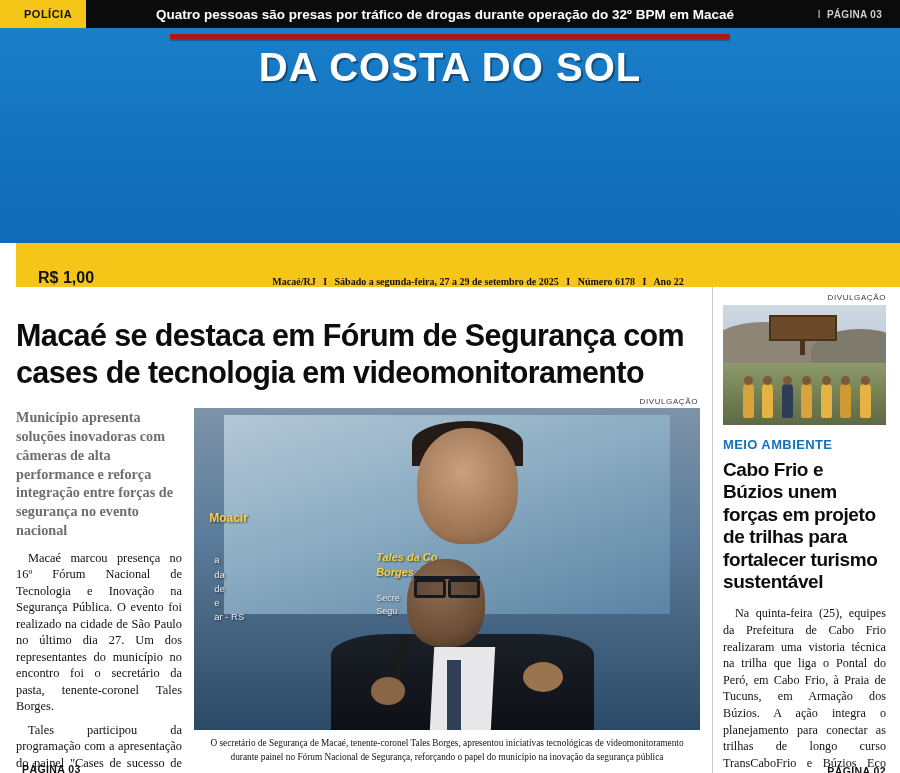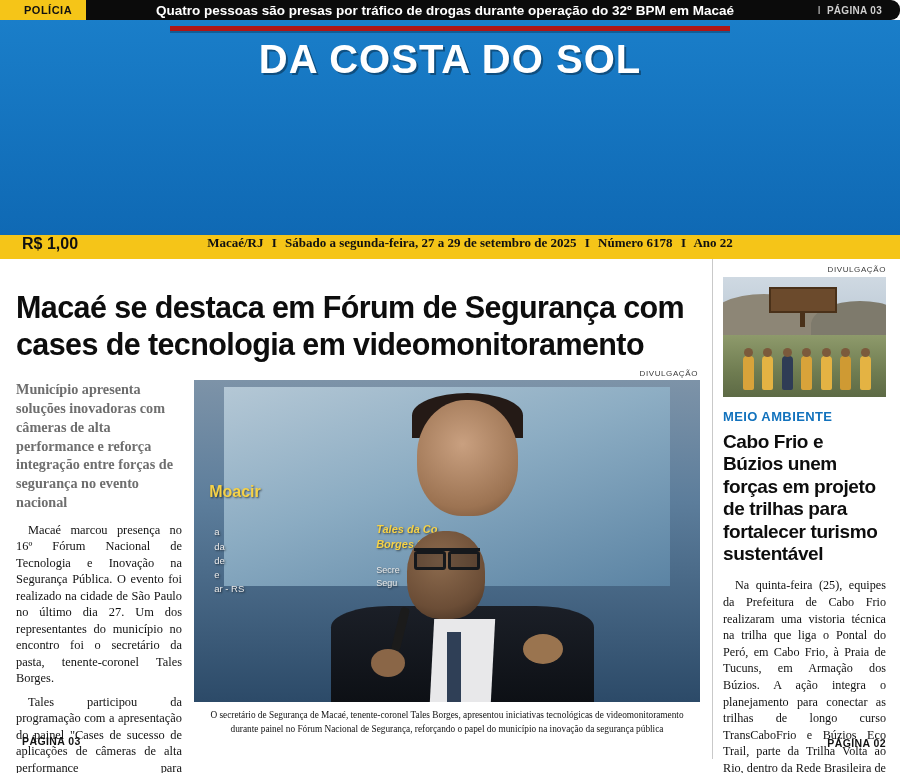--- a/index.html
+++ b/index.html
@@ -11,25 +11,24 @@
   body {
     width: 900px;
     height: 773px;
     font-family: "Liberation Sans", sans-serif;
     overflow: hidden;
     position: relative;
   }
 
   
   .topbar {
-    height: 20px;
+    height: 28px;
     background: #0b0b0b;
     display: flex;
     align-items: stretch;
-    border-radius: 9px;
   }
   .topbar-tag {
     background: #f5c518;
     color: #111;
     font-weight: bold;
     font-size: 11px;
     letter-spacing: 0.5px;
     display: flex;
     align-items: center;
     padding: 0 14px 0 24px;
@@ -98,37 +97,38 @@
     color: #ffffff;
     font-weight: bold;
     font-size: 40px;
     letter-spacing: 1px;
     margin-top: 6px;
     text-shadow: 2px 2px 0 rgba(0,0,0,0.35);
   }
 
   
   .infobar {
-    height: 24px;
+    height: 44px;
     background: #f5c518;
     display: flex;
-    align-items: flex-start;
-    position: relative;
+    align-items: flex-end;
+    position: relative;
+    margin-left: 16px;
   }
   .infobar-price {
     font-weight: bold;
     font-size: 16px;
     color: #111;
     padding-left: 22px;
     width: 160px;
   }
   .infobar-date {
     flex: 1;
     text-align: center;
-    font-size: 13px;
+    font-size: 10px;
     font-weight: bold;
     color: #111;
     padding-right: 120px;
     font-family: "Liberation Serif", serif;
   }
   .infobar-sep { padding: 0 5px; }
 
   
   .content {
     display: flex;
@@ -239,21 +239,21 @@
     font-size: 11px;
     font-family: "Liberation Sans", sans-serif;
     text-shadow: 1px 1px 2px rgba(0,0,0,0.6);
     line-height: 1.35;
   }
   .ph-tag2 {
     position: absolute;
     left: 3%; top: 32%;
     color: #f6d247;
     font-weight: bold;
-    font-size: 16px;
+    font-size: 12px;
     text-shadow: 1px 1px 2px rgba(0,0,0,0.6);
   }
   .ph-tag3 {
     position: absolute;
     left: 4%; top: 45%;
     color: #eaeaea;
     font-size: 9.5px;
     line-height: 1.5;
     text-shadow: 1px 1px 2px rgba(0,0,0,0.6);
   }

